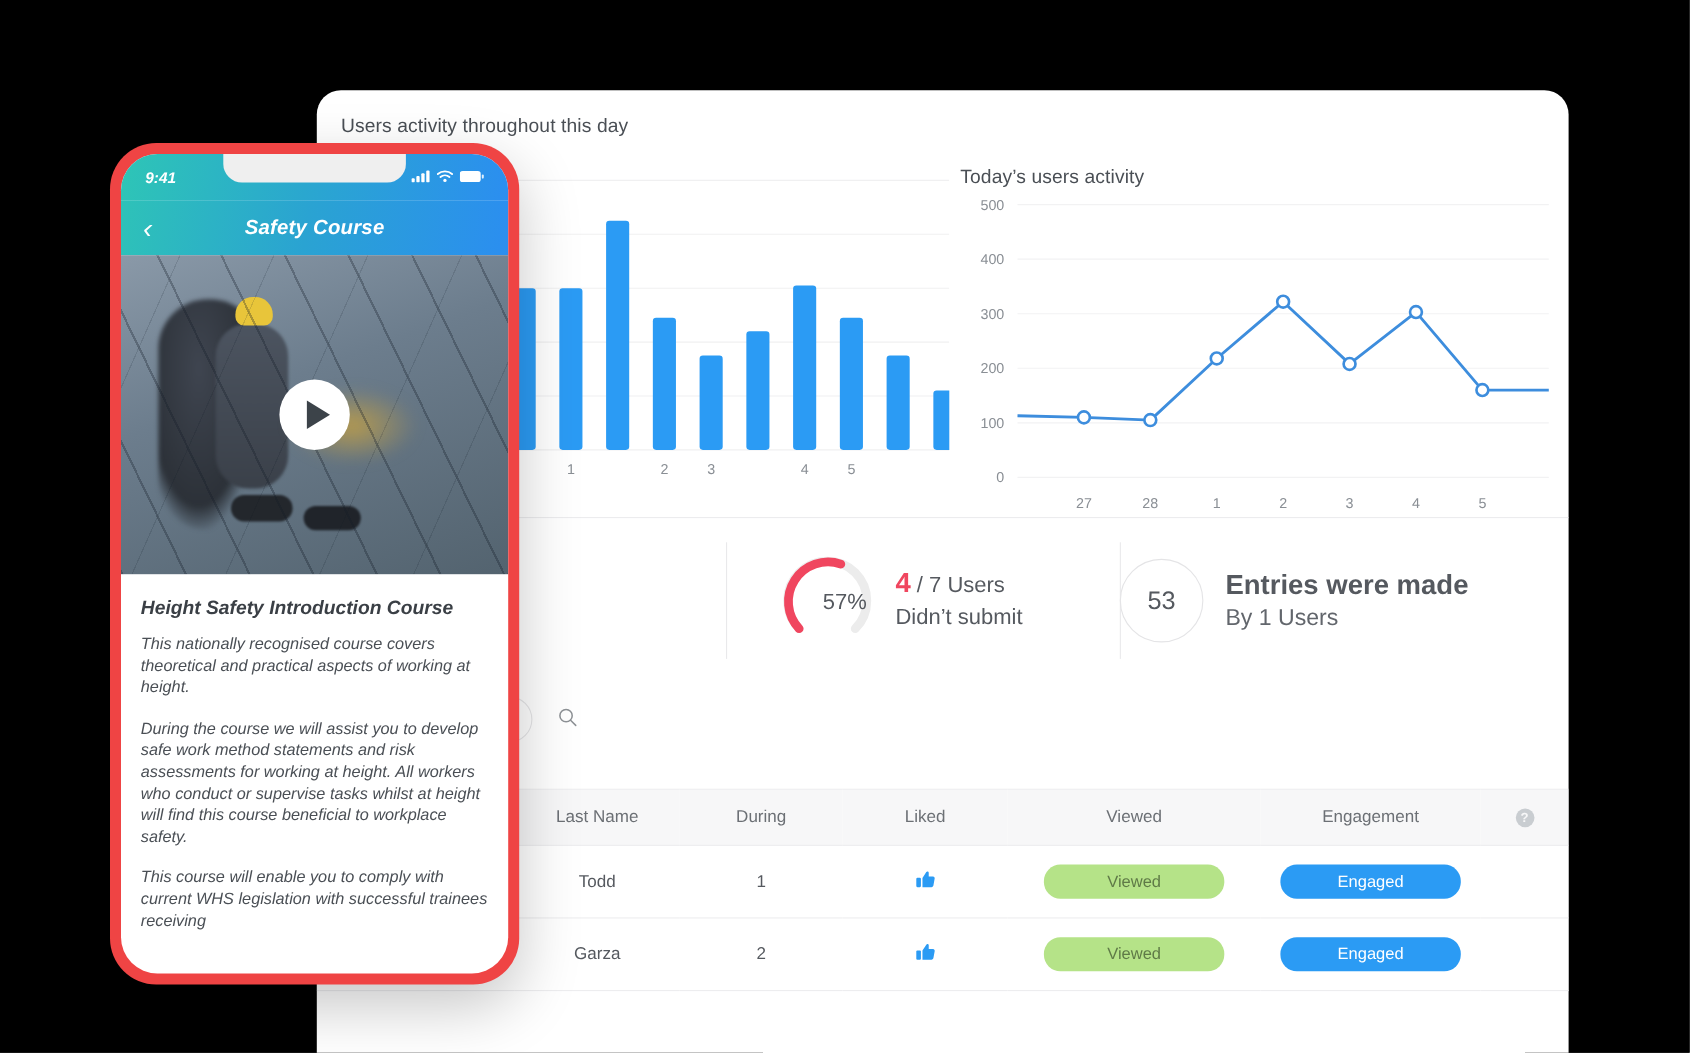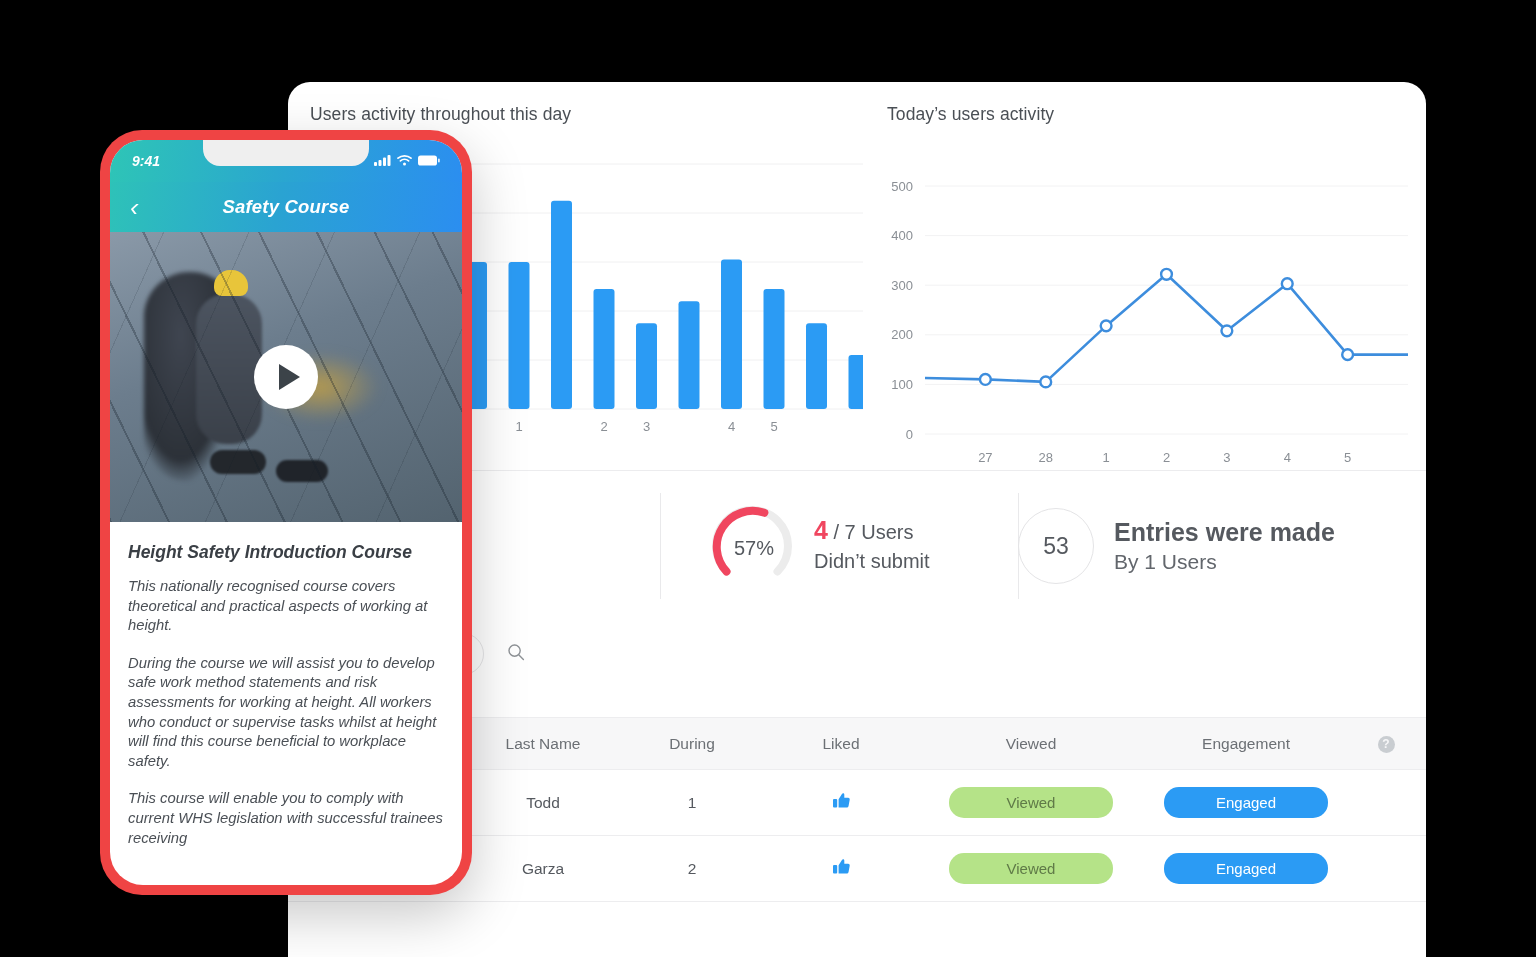--- a/index.html
+++ b/index.html
@@ -15,21 +15,21 @@
 
   
   .charts-row{display:flex;height:388px;}
   .chart-panel{position:relative;}
   .chart-panel.left{width:575px;}
   .chart-panel.right{width:563px;}
   .chart-title{
     position:absolute;left:22px;top:22px;font-size:17.5px;color:#4a4f55;
     letter-spacing:.1px;white-space:nowrap;
   }
-  .chart-panel.right .chart-title{left:24px;}
+  .chart-panel.right .chart-title{left:10px;margin-top:46px;}
 
   .plot{position:absolute;left:0;right:0;top:62px;bottom:0;}
 
   
   .stats-row{
     position:relative;height:150px;border-top:1px solid #ececee;
     display:flex;align-items:center;
   }
   .stat{position:relative;height:100%;display:flex;align-items:center;}
   .stat.s1{width:372px;padding-left:70px;box-sizing:border-box;}
@@ -37,21 +37,21 @@
   .stat.s3{width:408px;box-sizing:border-box;}
   .vdiv{position:absolute;top:22px;bottom:22px;width:1px;background:#e9e9eb;}
 
   .stat-text{font-size:20px;color:#55595f;line-height:29px;}
   .stat-big{font-size:25px;font-weight:bold;}
   .big-green{color:#8bd64b;}
   .big-red{color:#f0465f;}
 
   .gauge{position:relative;width:88px;height:88px;margin-right:18px;flex:none;}
   .gauge svg{display:block;}
-  .gauge-label{position:absolute;left:2px;top:0;width:88px;height:88px;
+  .gauge-label{position:absolute;left:16px;top:0;width:88px;height:88px;
     display:flex;align-items:center;justify-content:center;
     font-size:20px;color:#55595f;padding-top:4px;box-sizing:border-box;}
 
   .entries-circle{
     width:74px;height:74px;border-radius:50%;border:1px solid #e4e4e6;
     display:flex;align-items:center;justify-content:center;flex:none;
     font-size:23px;color:#55595f;margin-right:20px;
   }
   .entries-title{font-size:25px;font-weight:bold;color:#55595f;line-height:31px;}
   .entries-sub{font-size:21px;color:#62666c;line-height:28px;}

